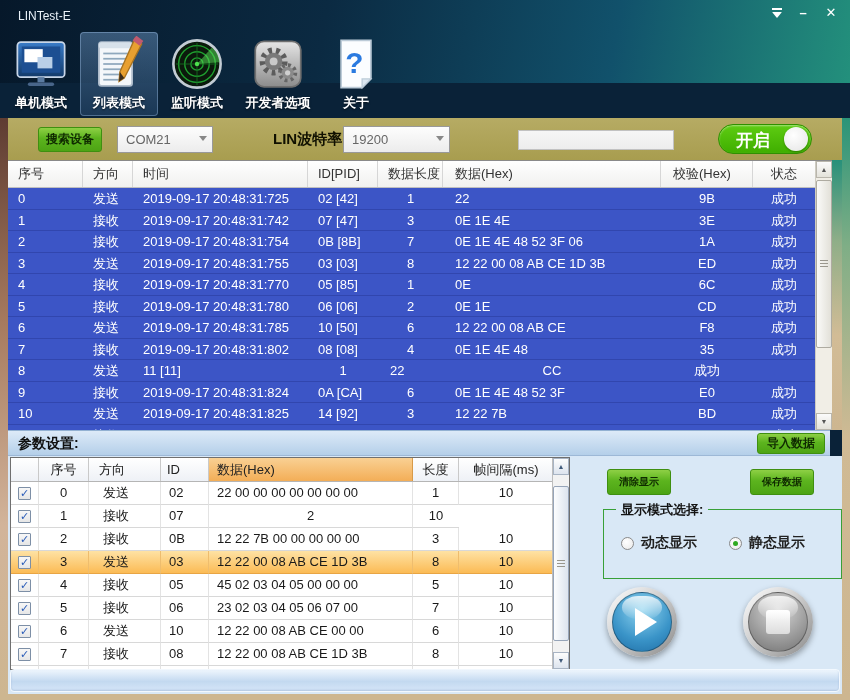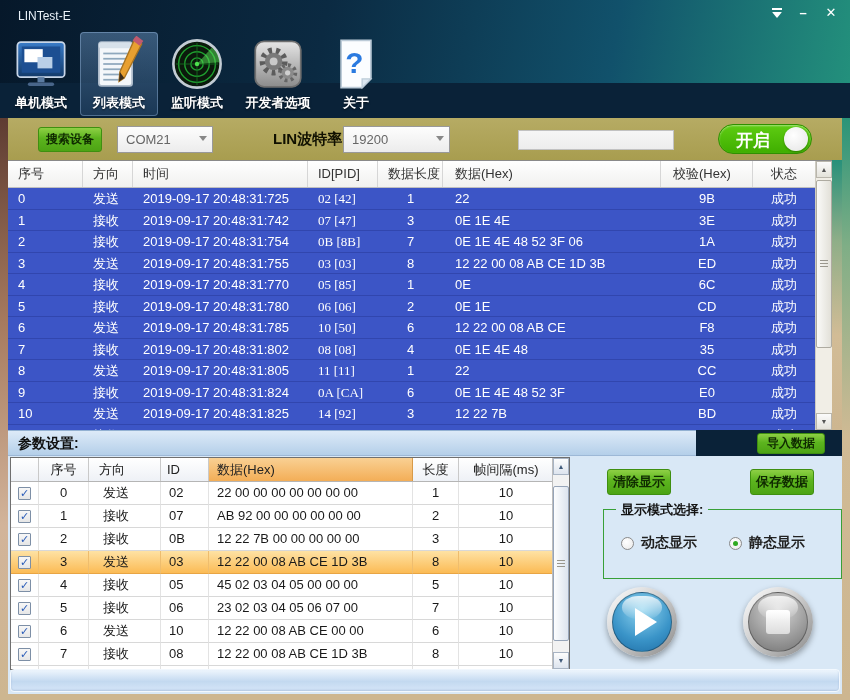--- a/index.html
+++ b/index.html
@@ -26,21 +26,21 @@
     box-shadow:inset 0 0 0 1px rgba(180,215,255,.35); }
   .tb-icon { width:56px; height:56px; }
   .tb-label { margin-top:2px; font-size:13px; font-weight:bold; color:#fff; text-shadow:0 1px 2px rgba(0,0,0,.6); white-space:nowrap; }
   .tb-1{left:6px;width:70px;} .tb-2{left:80px;width:78px;} .tb-3{left:158px;width:78px;}
   .tb-4{left:236px;width:84px;} .tb-5{left:322px;width:68px;}
 
   
   .settings-bar { position:absolute; left:8px; top:118px; width:834px; height:42px;
     background:linear-gradient(#b6ab64,#a89d4f); }
   .btn-green { background:linear-gradient(#8ed045,#5cb41e 45%,#4da414); border:1px solid #3f8f10;
-    border-radius:3px; color:#0f2a00; font-weight:bold; font-size:13px; text-align:center; cursor:default; }
+    border-radius:3px; color:#0f2a00; font-weight:bold; font-size:10px; text-align:center; cursor:default; }
   .search-btn { position:absolute; left:30px; top:9px; width:64px; height:25px; line-height:23px; font-size:12px; }
   .combo { position:absolute; top:8px; height:27px; background:linear-gradient(#fdfdfd,#ececec);
     border:1px solid #999; color:#666; font-size:13px; line-height:25px; padding-left:8px; }
   .combo .arrow { position:absolute; right:5px; top:9px; width:0; height:0;
     border-left:4px solid transparent; border-right:4px solid transparent; border-top:5px solid #888; }
   .port-combo { left:109px; width:96px; }
   .baud-label { position:absolute; left:265px; top:12px; font-size:15px; font-weight:bold; color:#101000; }
   .baud-combo { left:335px; width:107px; }
   .msg-input { position:absolute; left:510px; top:12px; width:156px; height:20px;
     background:linear-gradient(#f6f6f6,#ededed); border:1px solid #c2c2c2; }
@@ -57,38 +57,38 @@
   .mt-grid { display:grid; grid-template-columns:75px 50px 175px 70px 65px 218px 92px 1fr; width:807px; }
   .mt-header { height:27px; background:linear-gradient(#ffffff,#f1f1ef); border-bottom:1px solid #bfbfbf; }
   .mth { font-size:13px; color:#333; line-height:26px; border-right:1px solid #d6d6d6; padding-left:10px;
     white-space:nowrap; overflow:hidden; }
   .mth-data,.mth-checksum { padding-left:12px; }
   .mth-status { text-align:center; padding-left:0; border-right:none; }
   .mt-body { position:absolute; left:0; top:27px; width:807px; height:243px; overflow:hidden; }
   .mt-row { height:21.5px; background:#3c55c6; border-bottom:1px solid #3146ae; color:#fff; }
   .mtc { font-size:13px; line-height:21px; white-space:nowrap; overflow:hidden; }
   .mtc-index{padding-left:10px;} .mtc-direction{padding-left:10px;} .mtc-time{padding-left:10px;}
-  .mtc-id{padding-left:10px;font-family:Liberation Serif, serif;} .mtc-length{text-align:center;} .mtc-data{padding-left:12px;}
+  .mtc-id{padding-left:10px;} .mtc-length{text-align:center;} .mtc-data{padding-left:12px;}
   .mtc-checksum{text-align:center;} .mtc-status{text-align:center;}
 
   
   .vscroll { position:absolute; top:0; right:0; width:17px; height:100%; background:#f1eee6; border-left:1px solid #cfccc2; }
   .sb-arrow { position:absolute; left:0; width:16px; height:17px; background:linear-gradient(#fbfbfb,#e4e2da);
     border:1px solid #b9b6ac; text-align:center; font-size:7px; line-height:16px; color:#555; }
   .sb-up{top:0;} .sb-down{bottom:0;}
   .sb-thumb { position:absolute; left:0; width:16px; background:linear-gradient(90deg,#fafaf8,#e2e0d8);
     border:1px solid #aeaba1; border-radius:2px; }
   .sb-grip { position:absolute; left:3px; right:3px; top:50%; height:7px; margin-top:-4px;
     background:repeating-linear-gradient(#9a978d 0 1px,transparent 1px 3px); }
   .mt-sb .sb-thumb { top:19px; height:168px; }
   .right-strip { position:absolute; left:832px; top:160px; width:18px; height:270px;
     background:linear-gradient(#27907a 0%,#8fae88 30%,#d2bc96 65%,#cdb690 100%); }
 
   
-  .params-bar { position:absolute; left:8px; top:430px; width:688px; height:26px;
+  .params-bar { position:absolute; left:8px; top:430px; width:822px; height:26px;
     background:linear-gradient(#ddeaf8,#b4cfe9); border-top:1px solid #93b1d2; border-bottom:1px solid #9db8d6; }
   .params-title { position:absolute; left:10px; top:4px; font-size:14px; font-weight:bold; color:#101010; }
   .import-btn { position:absolute; left:749px; top:2px; width:68px; height:21px; line-height:19px; font-size:12px; }
 
   
   .lower { position:absolute; left:8px; top:456px; width:834px; height:238px; background:#d9e8f6; }
 
   .param-table { position:absolute; left:2px; top:1px; width:560px; height:213px;
     background:#fff; border:1px solid #6f6f6f; overflow:hidden; }
   .pt-grid { display:grid; grid-template-columns:28px 50px 72px 48px 204px 46px 1fr; width:542px; }
@@ -351,21 +351,20 @@
         <div class="mtc mtc-time">2019-09-17 20:48:31:802</div>
         <div class="mtc mtc-id">08 [08]</div>
         <div class="mtc mtc-length">4</div>
         <div class="mtc mtc-data">0E 1E 4E 48</div>
         <div class="mtc mtc-checksum">35</div>
         <div class="mtc mtc-status">成功</div>
       </div>
       <div class="mt-grid mt-row">
         <div class="mtc mtc-index">8</div>
         <div class="mtc mtc-direction">发送</div>
-        <div class="mtc mtc-time">2019-09-17 20:48:31:805</div>
         <div class="mtc mtc-id">11 [11]</div>
         <div class="mtc mtc-length">1</div>
         <div class="mtc mtc-data">22</div>
         <div class="mtc mtc-checksum">CC</div>
         <div class="mtc mtc-status">成功</div>
       </div>
       <div class="mt-grid mt-row">
         <div class="mtc mtc-index">9</div>
         <div class="mtc mtc-direction">接收</div>
         <div class="mtc mtc-time">2019-09-17 20:48:31:824</div>
@@ -435,21 +434,20 @@
           <div class="ptc ptc-length">1</div>
           <div class="ptc ptc-interval">10</div>
         </div>
         <div class="pt-grid pt-row">
           <div class="ptc ptc-check">
             <div class="checkbox checked">✓</div>
           </div>
           <div class="ptc ptc-index">1</div>
           <div class="ptc ptc-direction">接收</div>
           <div class="ptc ptc-id">07</div>
-          <div class="ptc ptc-data">AB 92 00 00 00 00 00 00</div>
           <div class="ptc ptc-length">2</div>
           <div class="ptc ptc-interval">10</div>
         </div>
         <div class="pt-grid pt-row">
           <div class="ptc ptc-check">
             <div class="checkbox checked">✓</div>
           </div>
           <div class="ptc ptc-index">2</div>
           <div class="ptc ptc-direction">接收</div>
           <div class="ptc ptc-id">0B</div>

